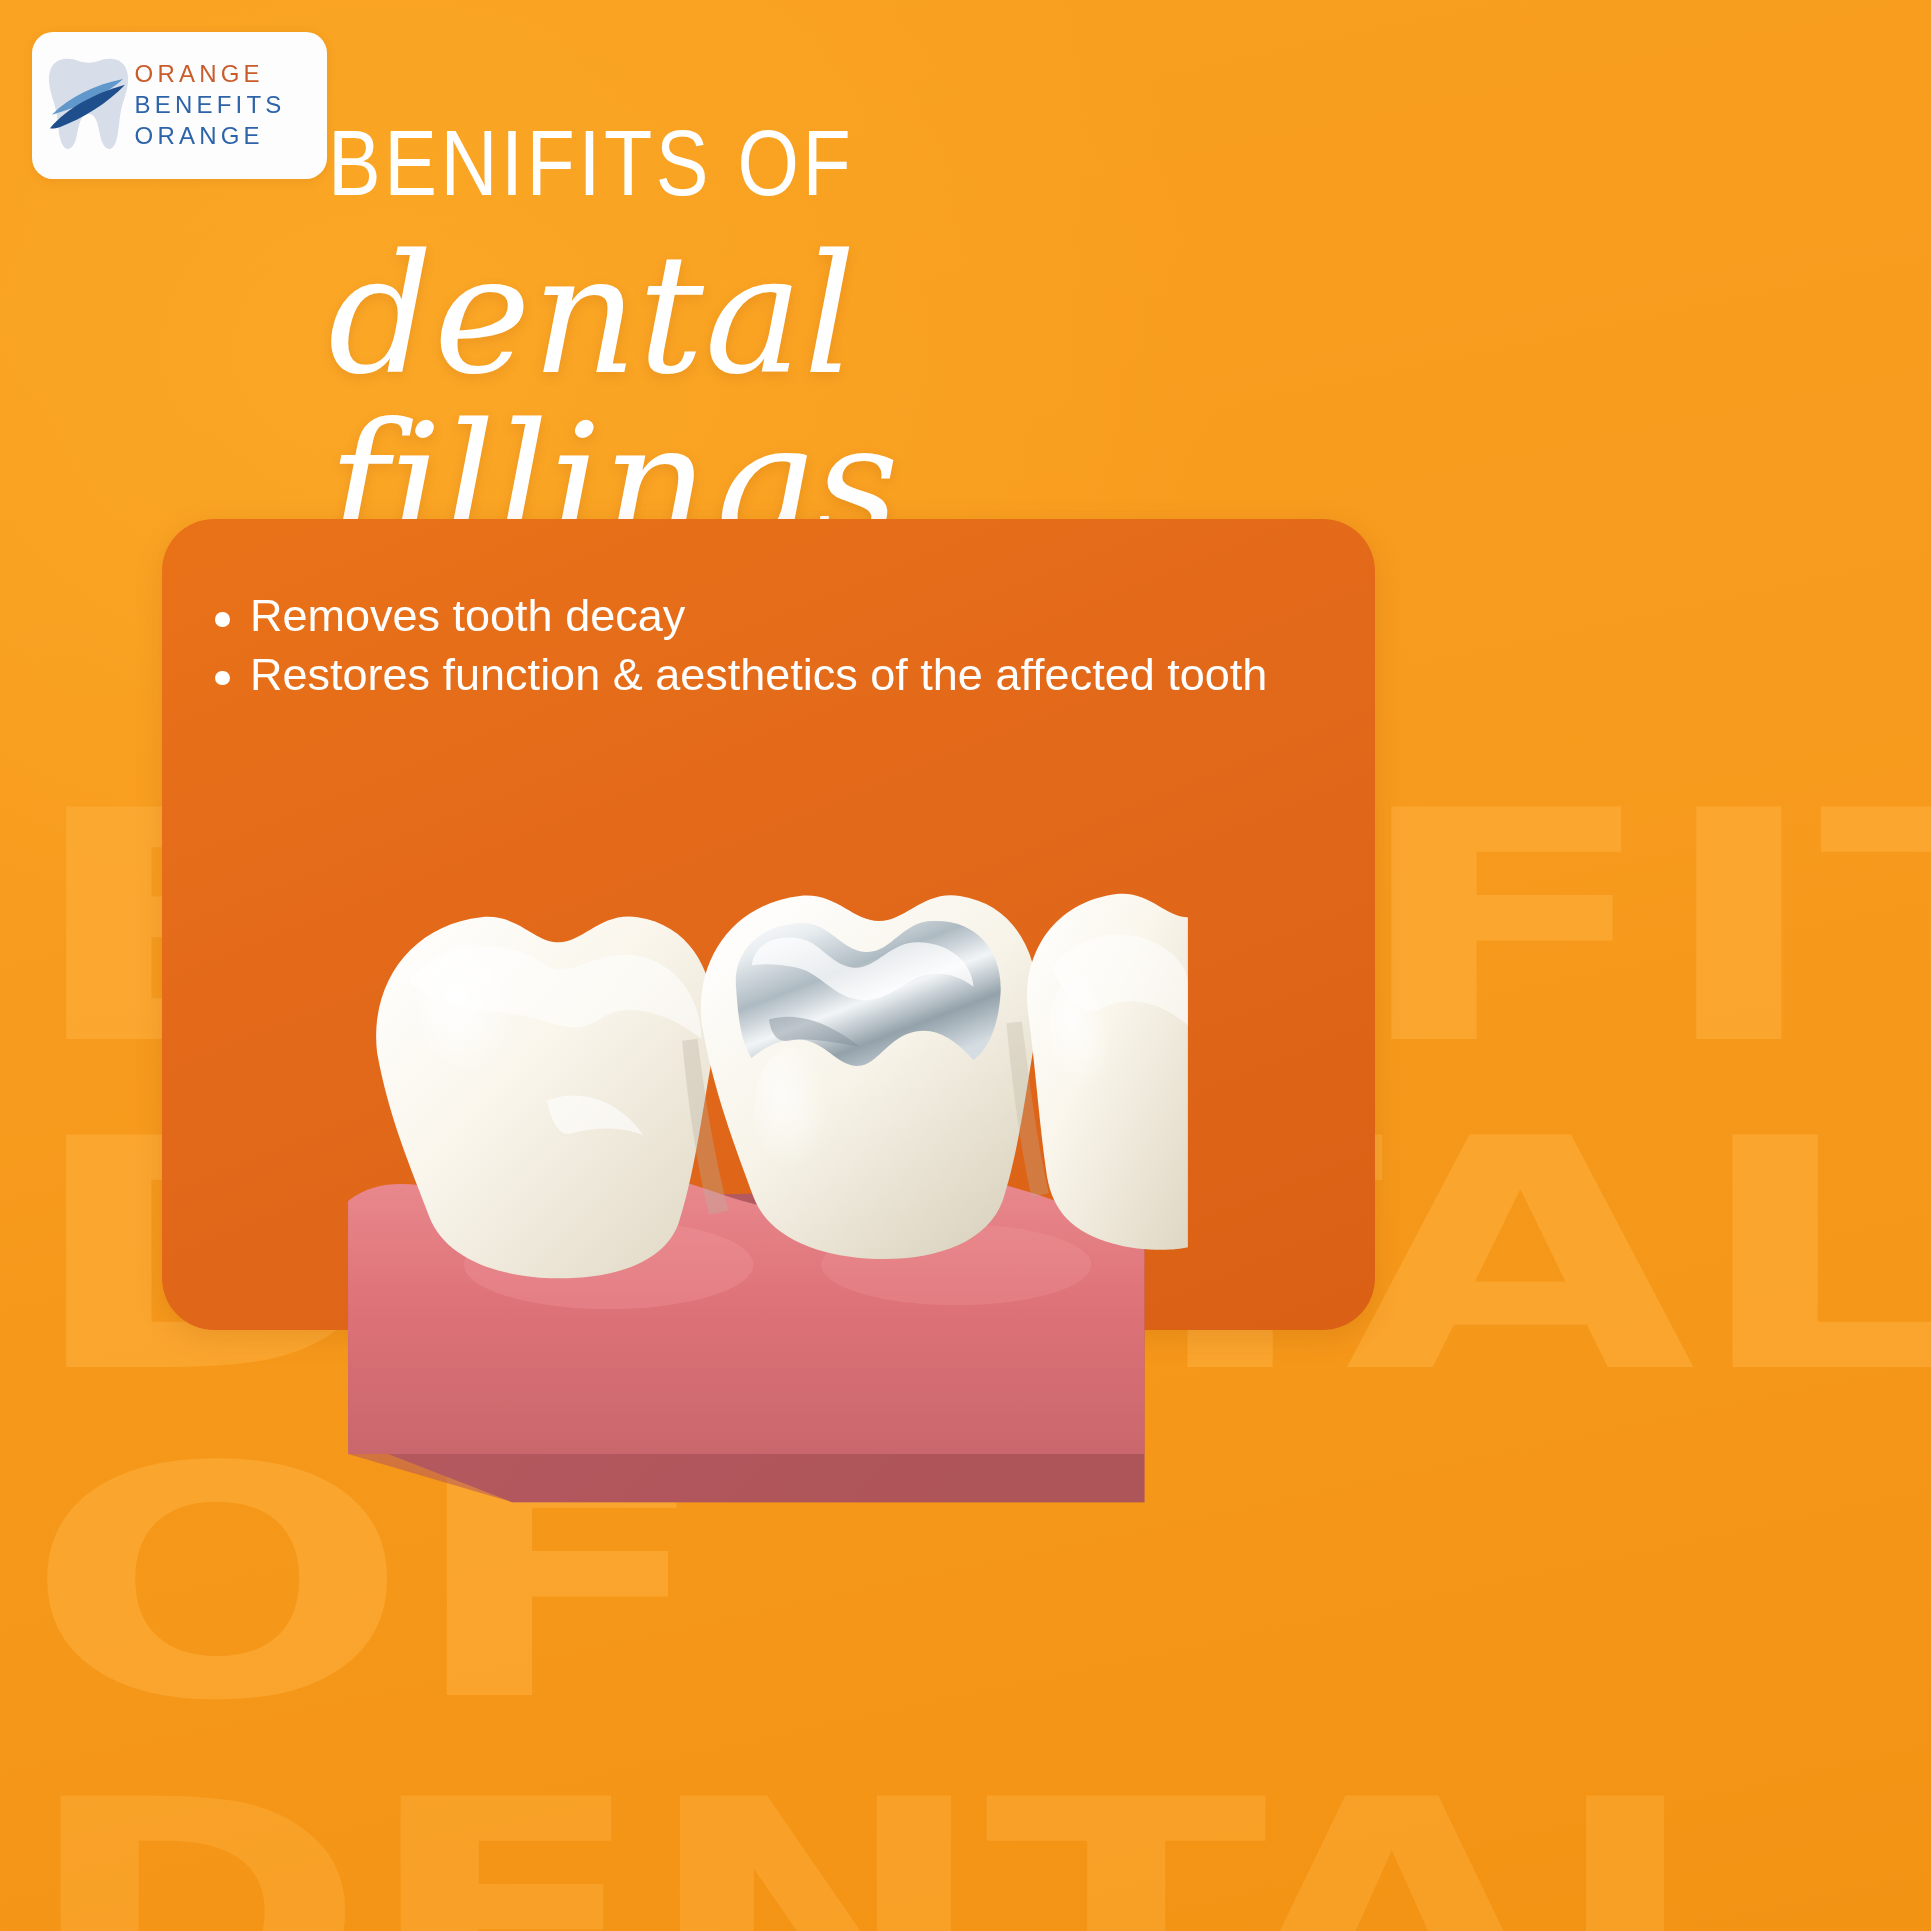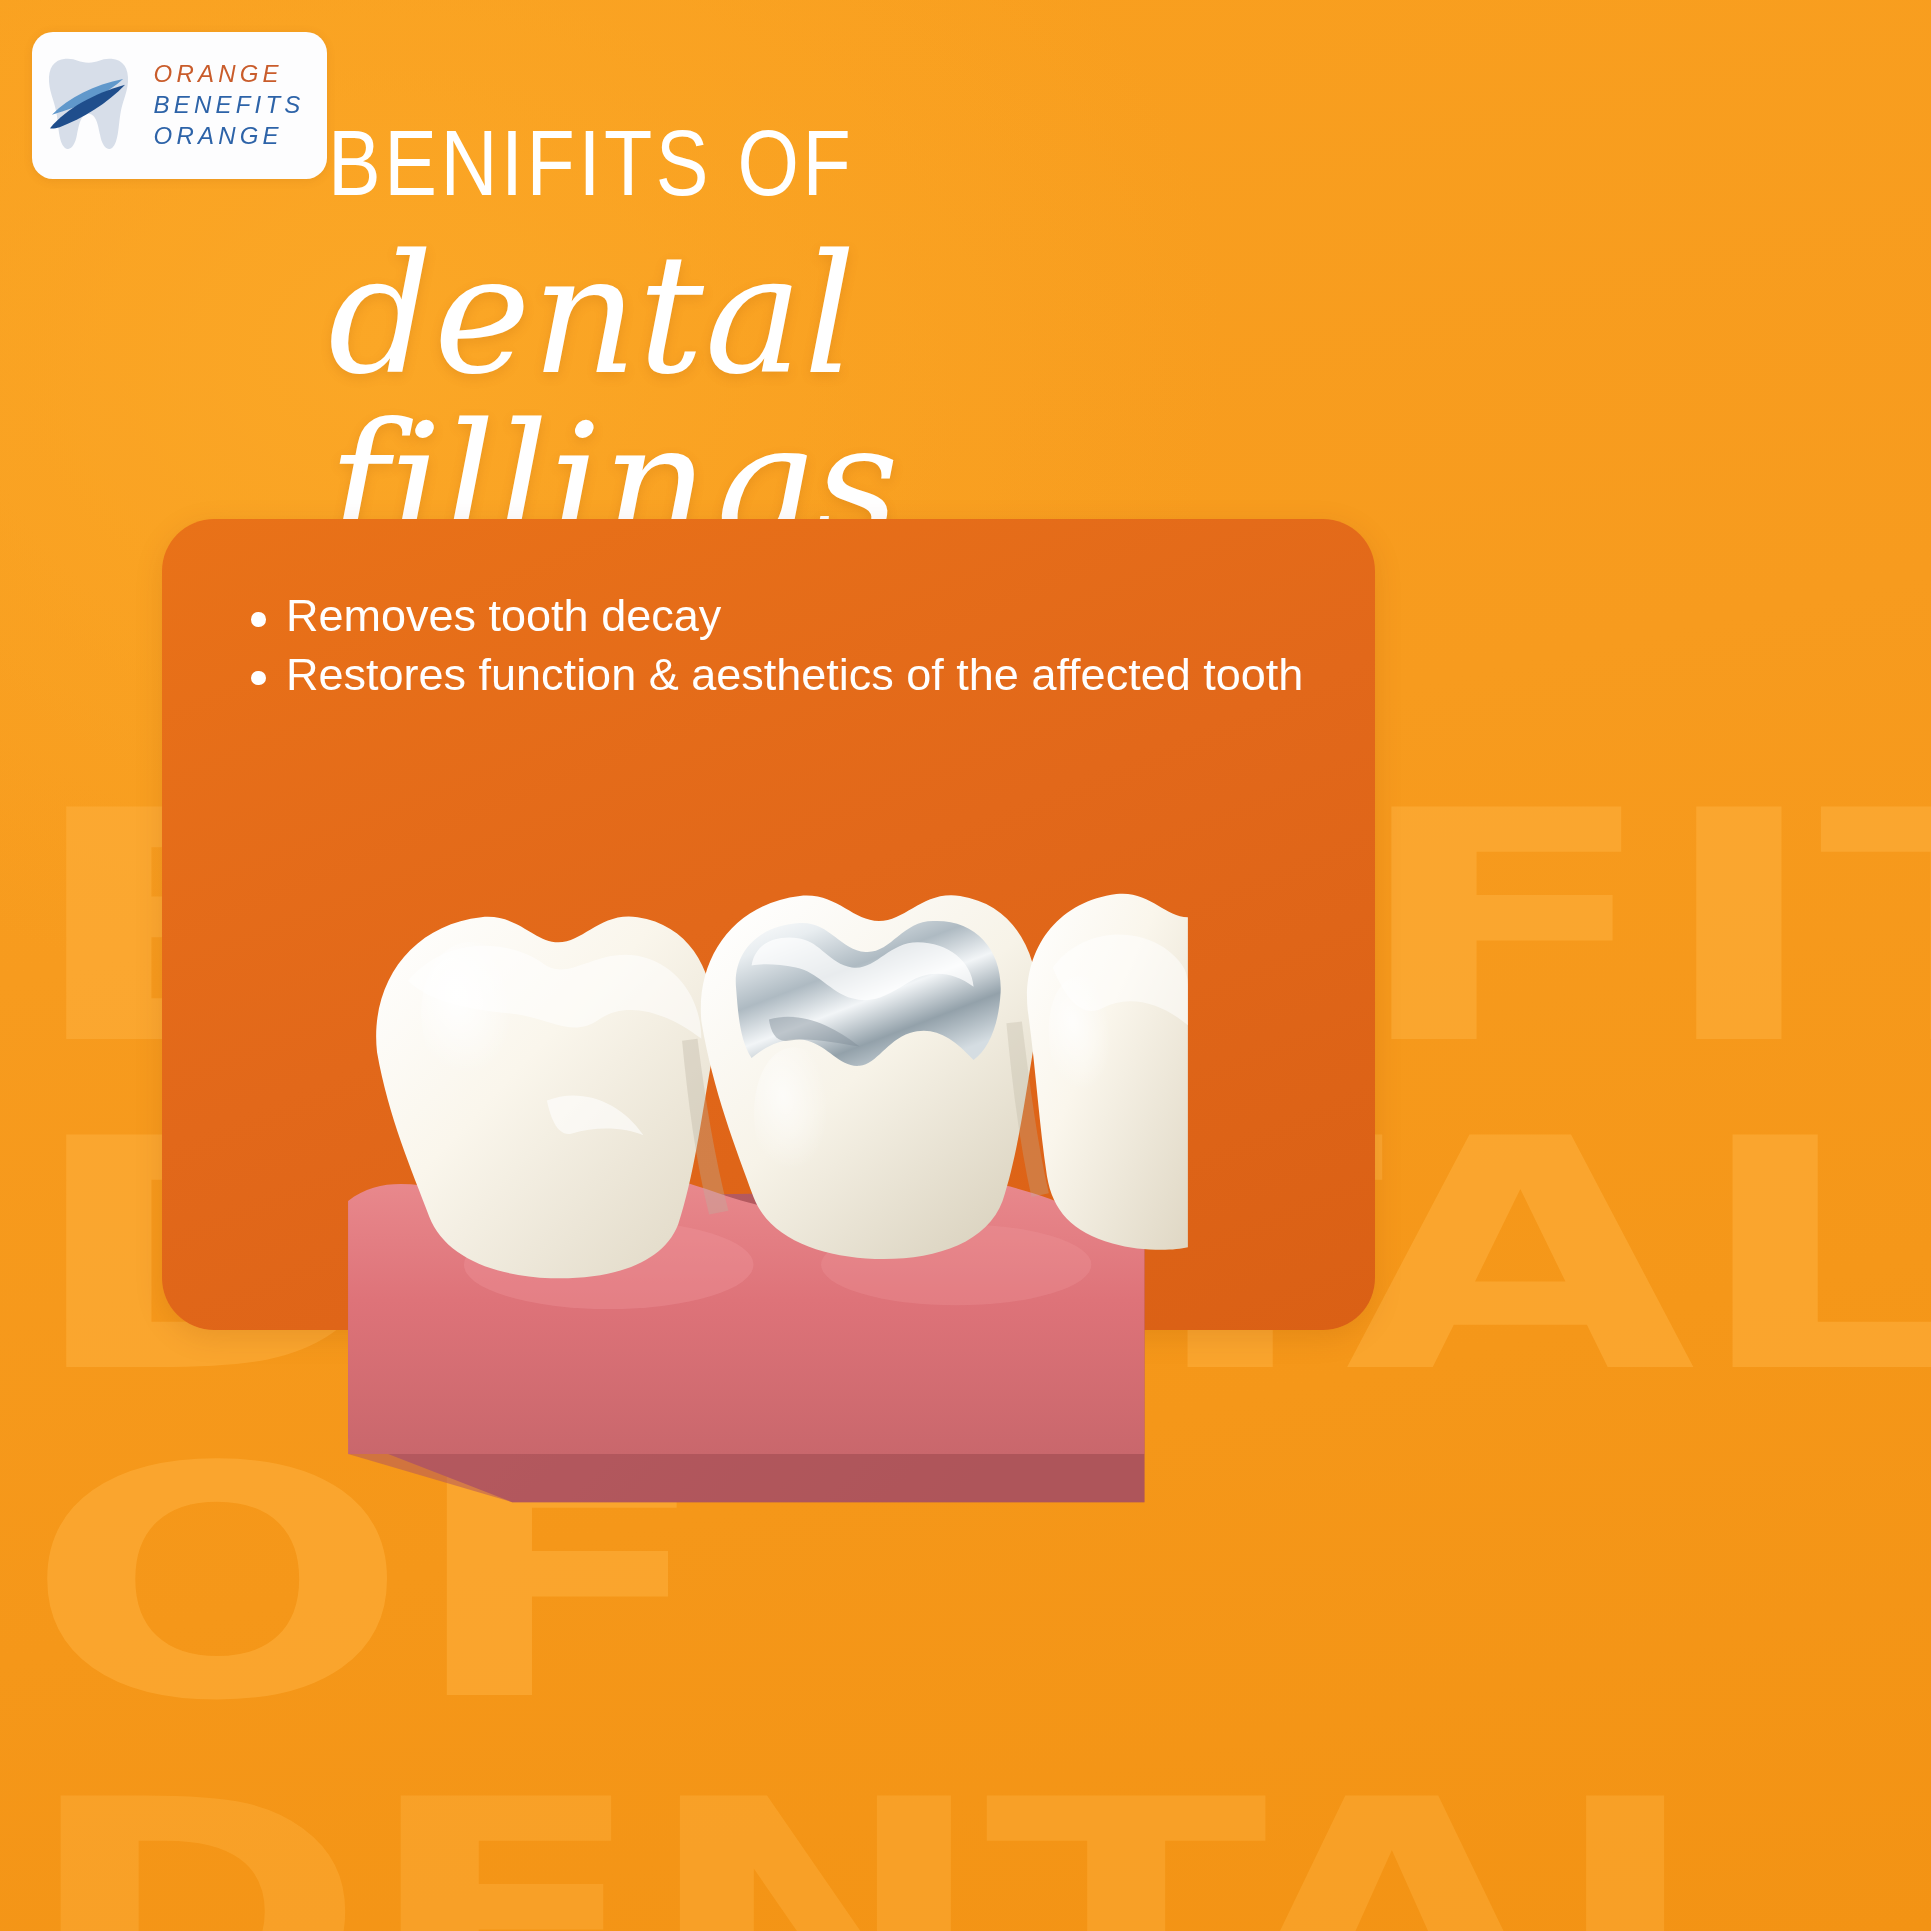--- a/index.html
+++ b/index.html
@@ -23,42 +23,42 @@
   .wm-2{top:1120px;font-size:319px;transform:scaleX(1.42);transform-origin:left top;padding-left:17.4px;}
   .wm-3{top:1448px;font-size:319px;transform:scaleX(1.42);transform-origin:left top;padding-left:17.4px;}
   .wm-4{top:1781px;font-size:319px;transform:scaleX(1.30);transform-origin:left top;padding-left:17.4px;opacity:.42;}
 
   
   .logo-card{position:absolute;left:32px;top:32px;width:295px;height:147px;
     background:#FDFDFE;border-radius:21px;
     box-shadow:0 1.9px 9.7px rgba(120,60,0,.10);
     display:flex;align-items:center;padding:0 13.5px 0 11.6px;box-sizing:border-box;}
   .logo-mark{width:89px;height:102px;flex:0 0 89px;position:relative;}
-  .logo-words{margin-left:21px;display:flex;flex-direction:column;justify-content:flex-start;gap:1.9px;font-style:italic;}
+  .logo-words{margin-left:2px;display:flex;flex-direction:column;justify-content:flex-start;gap:1.9px;}
   .logo-words div{font-family:"Liberation Sans",sans-serif;font-weight:400;
      letter-spacing:.175em;line-height:1.2;font-size:24px;}
   .lw-orange{color:#C95C2B;}
   .lw-blue{color:#2D63A8;}
 
   
   .head-wrap{position:absolute;left:328px;top:116px;width:966px;}
   .kicker{color:#FFFFFF;font-family:"Liberation Sans",sans-serif;font-weight:300;
      font-size:79px;letter-spacing:.045em;line-height:1;
      transform:scaleY(1.18);transform-origin:center top;}
   .script{color:#FFFFFF;font-family:"DejaVu Serif","Liberation Serif",serif;
      font-style:italic;font-weight:400;font-size:164px;line-height:1.03;
      margin-top:37px;letter-spacing:.005em;
      text-shadow:0 3.9px 11.6px rgba(150,70,0,.16);}
 
   
   .card{position:absolute;left:162px;top:519px;width:1213px;height:811px;
     border-radius:52px;
     background:linear-gradient(158deg,#E97218 0%, #E2681A 48%, #DA6015 100%);
     box-shadow:0 7.7px 29px rgba(120,50,0,.13);}
-  .bullets{position:absolute;left:0;top:0;width:100%;padding:68px 56px 0 36px;box-sizing:border-box;margin-left:36px;}
+  .bullets{position:absolute;left:0;top:0;width:100%;padding:68px 56px 0 36px;box-sizing:border-box;}
   .row2{display:flex;}
   .col{flex:0 0 50%;box-sizing:border-box;}
   ul.bl{list-style:none;margin:0;padding:0;}
   ul.bl li{position:relative;color:#FFFFFF;font-family:"Liberation Sans",sans-serif;
      font-weight:400;font-size:45px;line-height:1.30;padding-left:52px;margin:0;}
   ul.bl li::before{content:"";position:absolute;left:17.4px;top:.56em;
      width:14.5px;height:14.5px;border-radius:50%;background:#FFFFFF;}
   .b-wide{margin-top:60px;}
   .b-wide2{margin-top:56px;}
 

